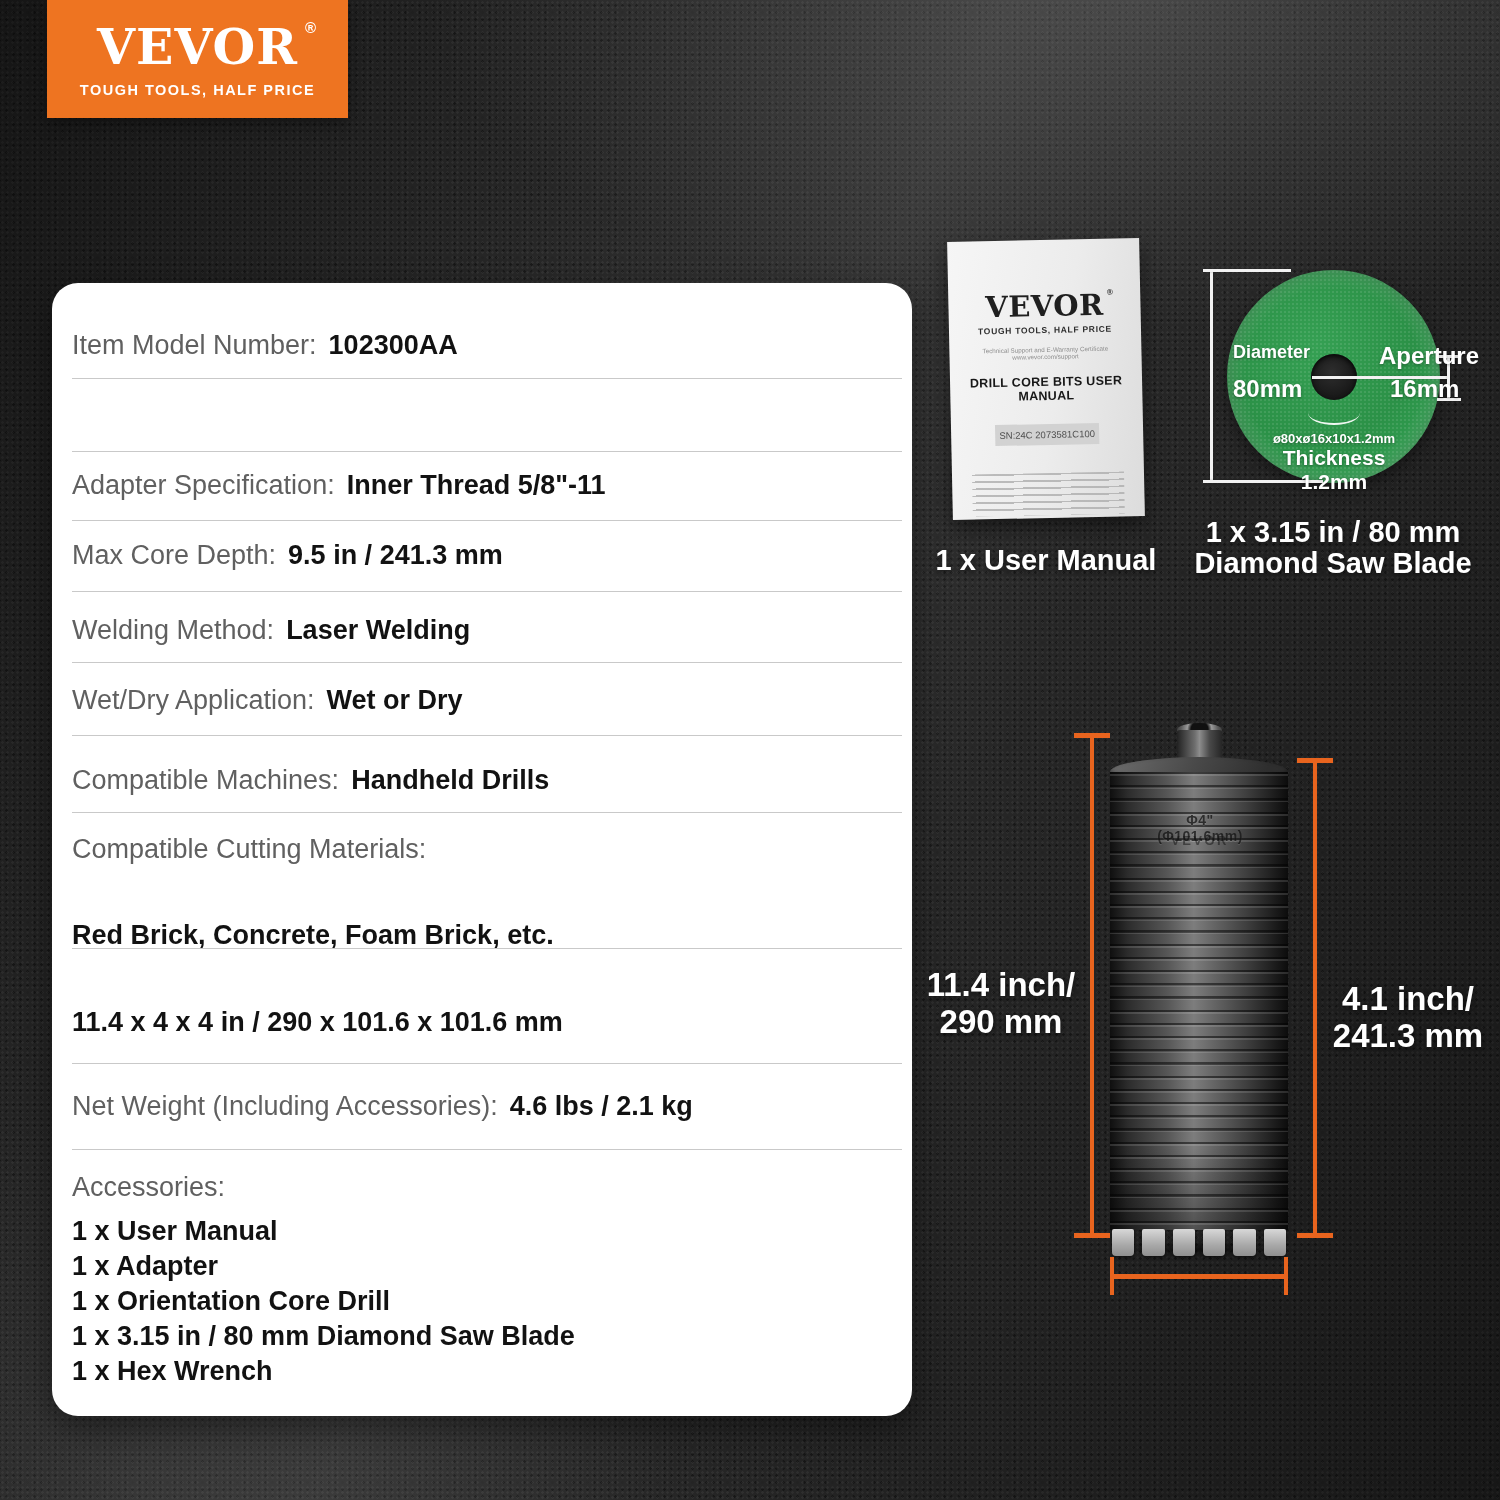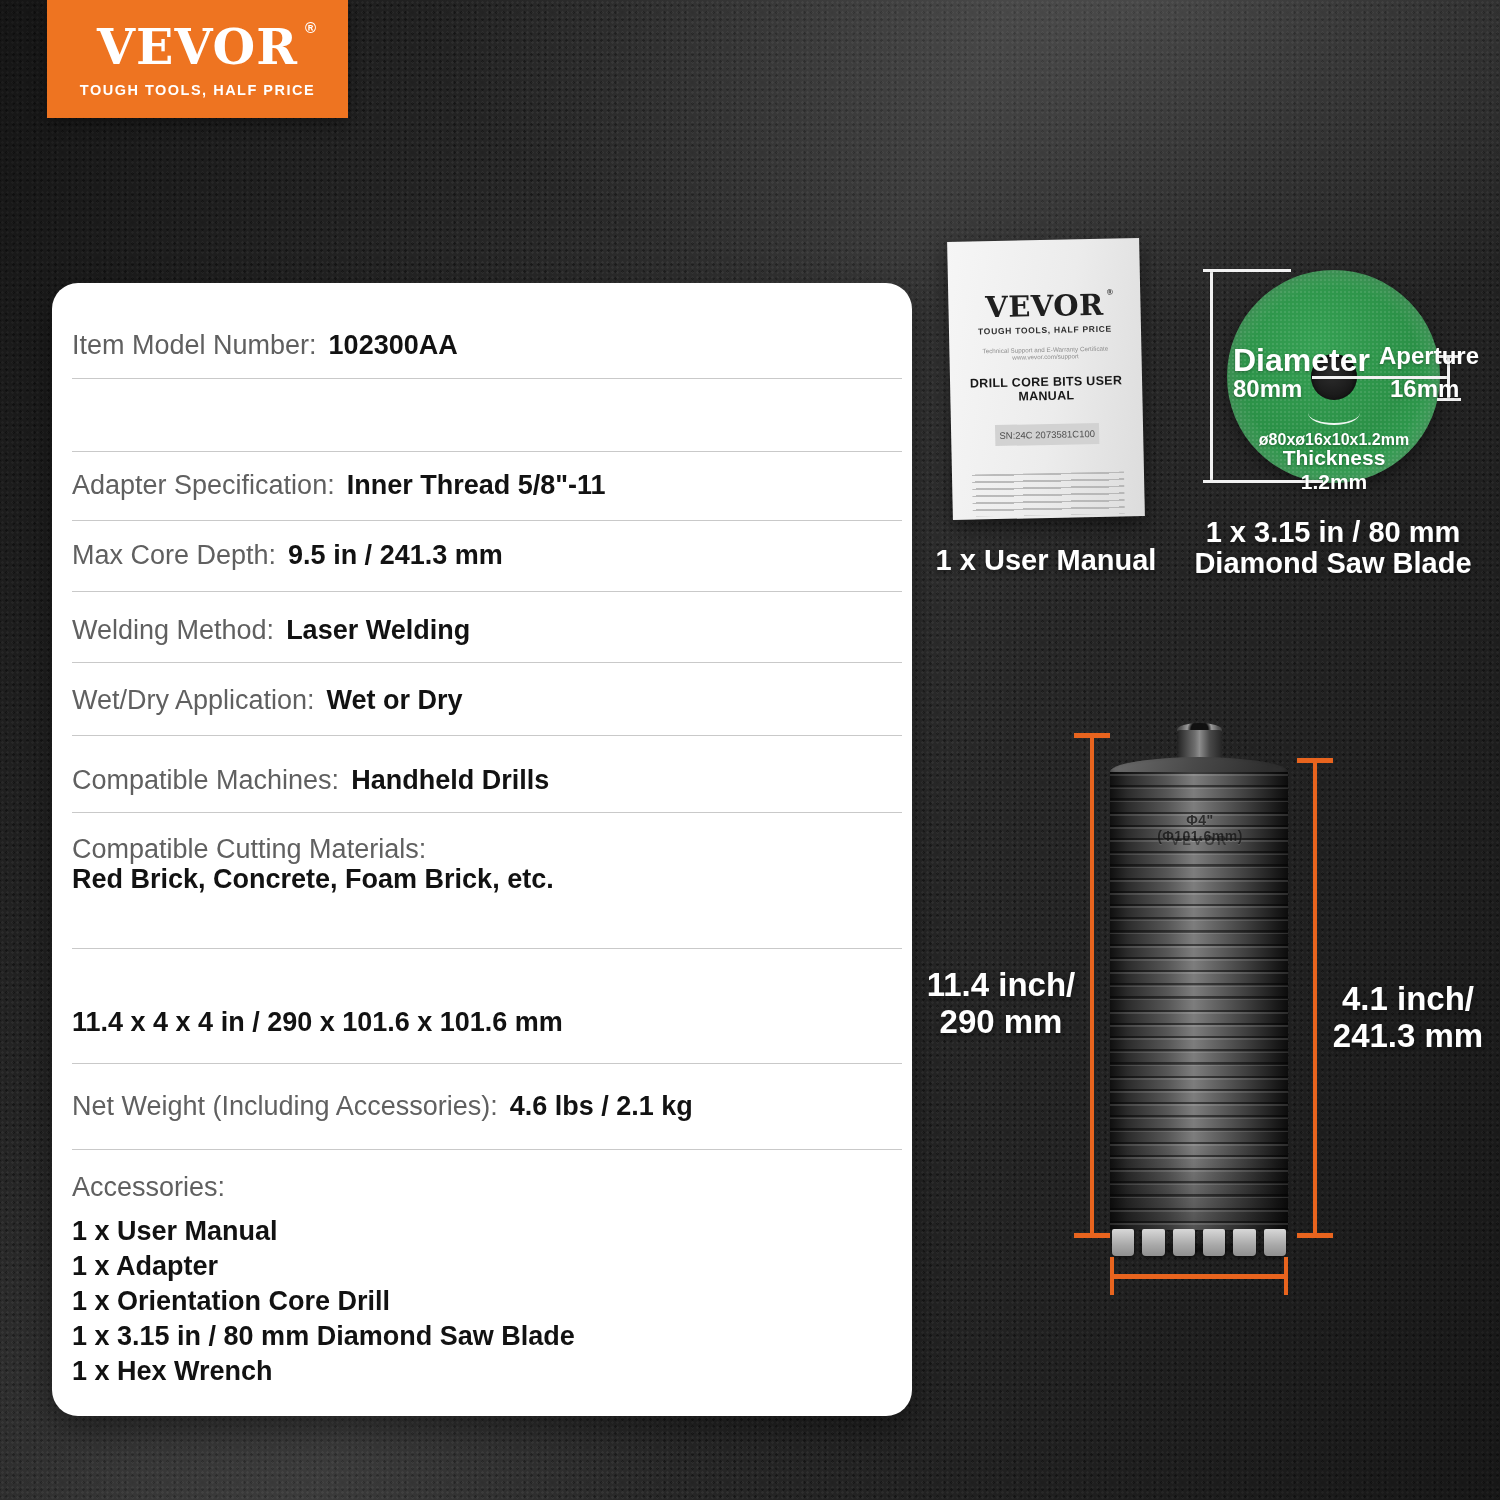--- a/index.html
+++ b/index.html
@@ -122,21 +122,21 @@
       </div>
     <div class="hr" style="top:452px"></div>
     <div class="row" style="top:477px">
         <span class="lbl">Compatible Machines:</span>
         <span class="val">Handheld Drills</span>
       </div>
     <div class="hr" style="top:529px"></div>
     <div class="blk" style="top:551px">
         <span class="lbl">Compatible Cutting Materials:</span>
       </div>
-    <div class="blk" style="top:581px">
+    <div class="blk" style="top:637px">
         <span class="val">Red Brick, Concrete, Foam Brick, etc.</span>
       </div>
     <div class="hr" style="top:665px"></div>
     <div class="blk" style="top:724px">
         <span class="val">11.4 x 4 x 4 in / 290 x 101.6 x 101.6 mm</span>
       </div>
     <div class="hr" style="top:780px"></div>
     <div class="row" style="top:803px">
         <span class="lbl">Net Weight (Including Accessories):</span>
         <span class="val">4.6 lbs / 2.1 kg</span>
@@ -183,26 +183,26 @@
 
   <div class="wline" style="left:1210px;top:271px;width:3px;height:211px"></div>
   <div class="wline" style="left:1203px;top:269px;width:88px;height:3px"></div>
   <div class="wline" style="left:1203px;top:480px;width:120px;height:3px"></div>
 
   <div class="wline" style="left:1312px;top:376px;width:138px;height:3px"></div>
   <div class="wline" style="left:1447px;top:356px;width:3px;height:44px"></div>
   <div class="wline" style="left:1437px;top:355px;width:24px;height:2.5px"></div>
   <div class="wline" style="left:1437px;top:398px;width:24px;height:2.5px"></div>
 
-  <div class="btext" style="left:1233px;top:342px;font-size:32px">Diameter</div>
+  <div class="btext" style="left:1233px;top:342px;font-size:18px">Diameter</div>
   <div class="btext" style="left:1233px;top:375px;font-size:24px">80mm</div>
   <div class="btext" style="left:1379px;top:342px;font-size:24px">Aperture</div>
   <div class="btext" style="left:1390px;top:375px;font-size:24px">16mm</div>
   <div class="arc"></div>
-  <div class="btext" style="left:1258px;top:431px;width:152px;text-align:center;font-size:16px">ø80xø16x10x1.2mm</div>
+  <div class="btext" style="left:1258px;top:431px;width:152px;text-align:center;font-size:13px">ø80xø16x10x1.2mm</div>
   <div class="btext" style="left:1258px;top:446px;width:152px;text-align:center;font-size:21px">Thickness</div>
   <div class="btext" style="left:1258px;top:470px;width:152px;text-align:center;font-size:21px">1.2mm</div>
   <div class="cap" style="left:1182px;top:517px;width:302px">
     <div>1 x 3.15 in / 80 mm</div>
     <div>Diamond Saw Blade</div>
   </div>
 
   <div class="drill-shadow"></div>
   <div class="stub-top"></div>
   <div class="stub"></div>

